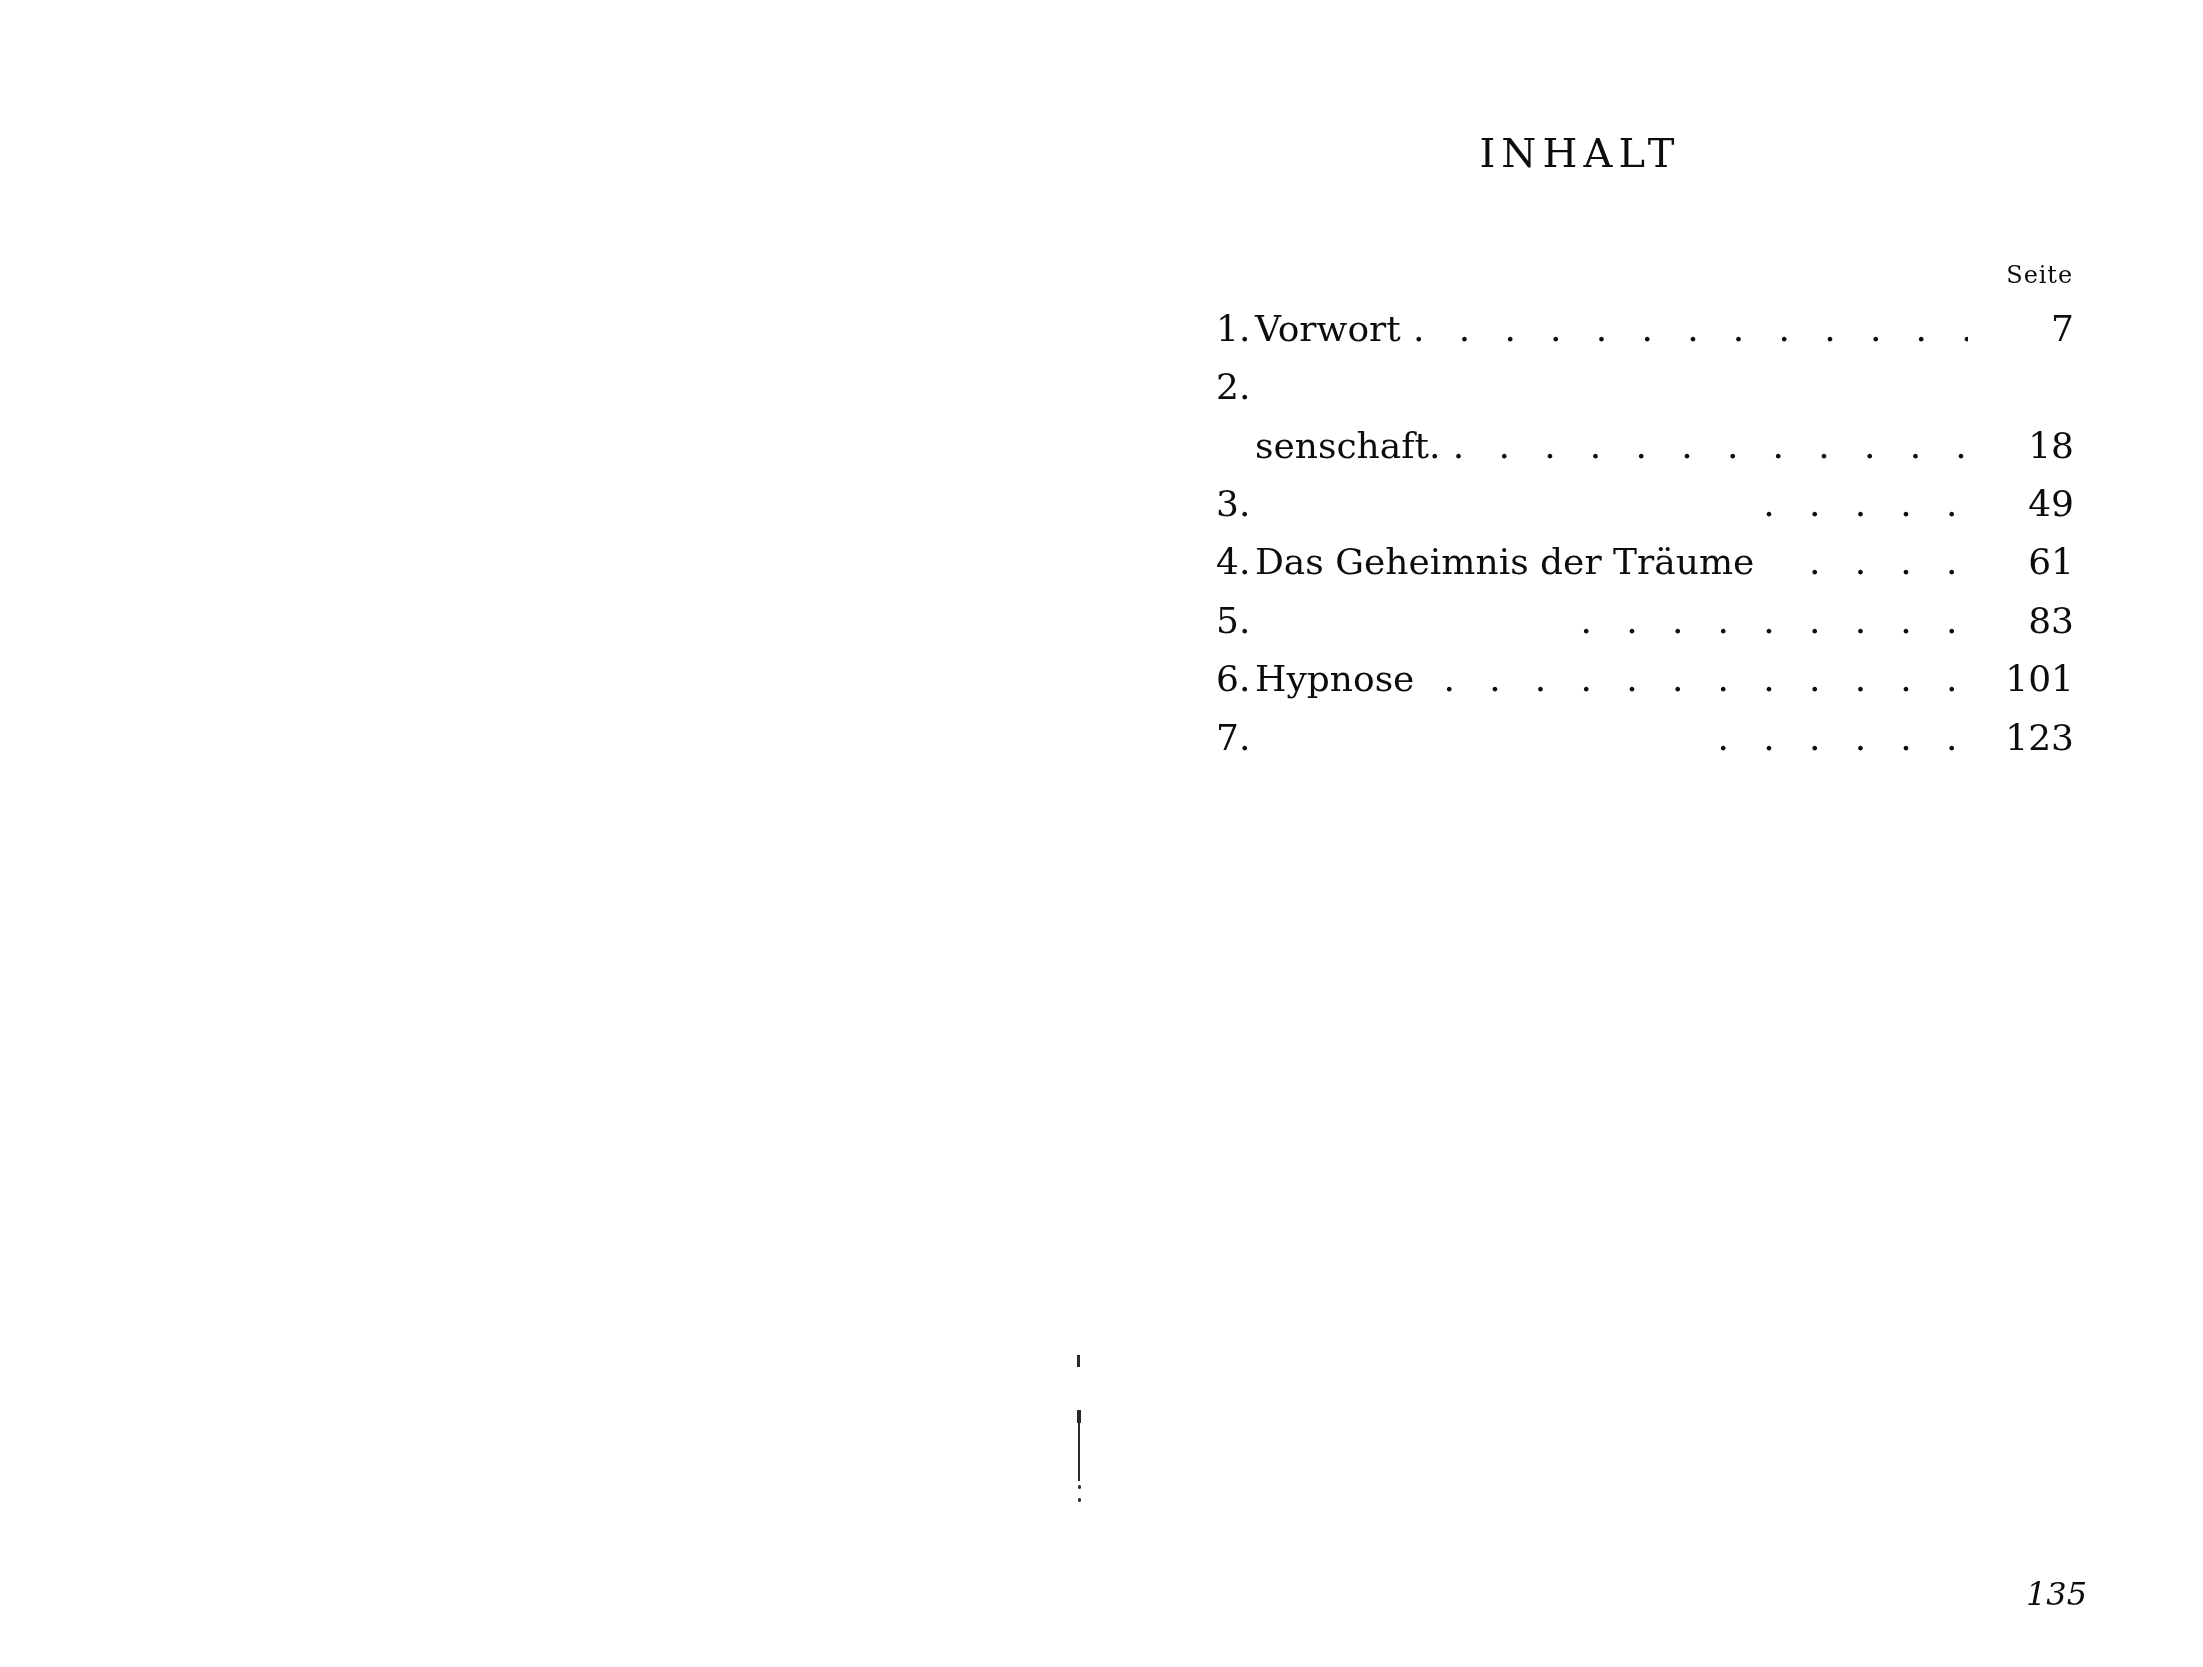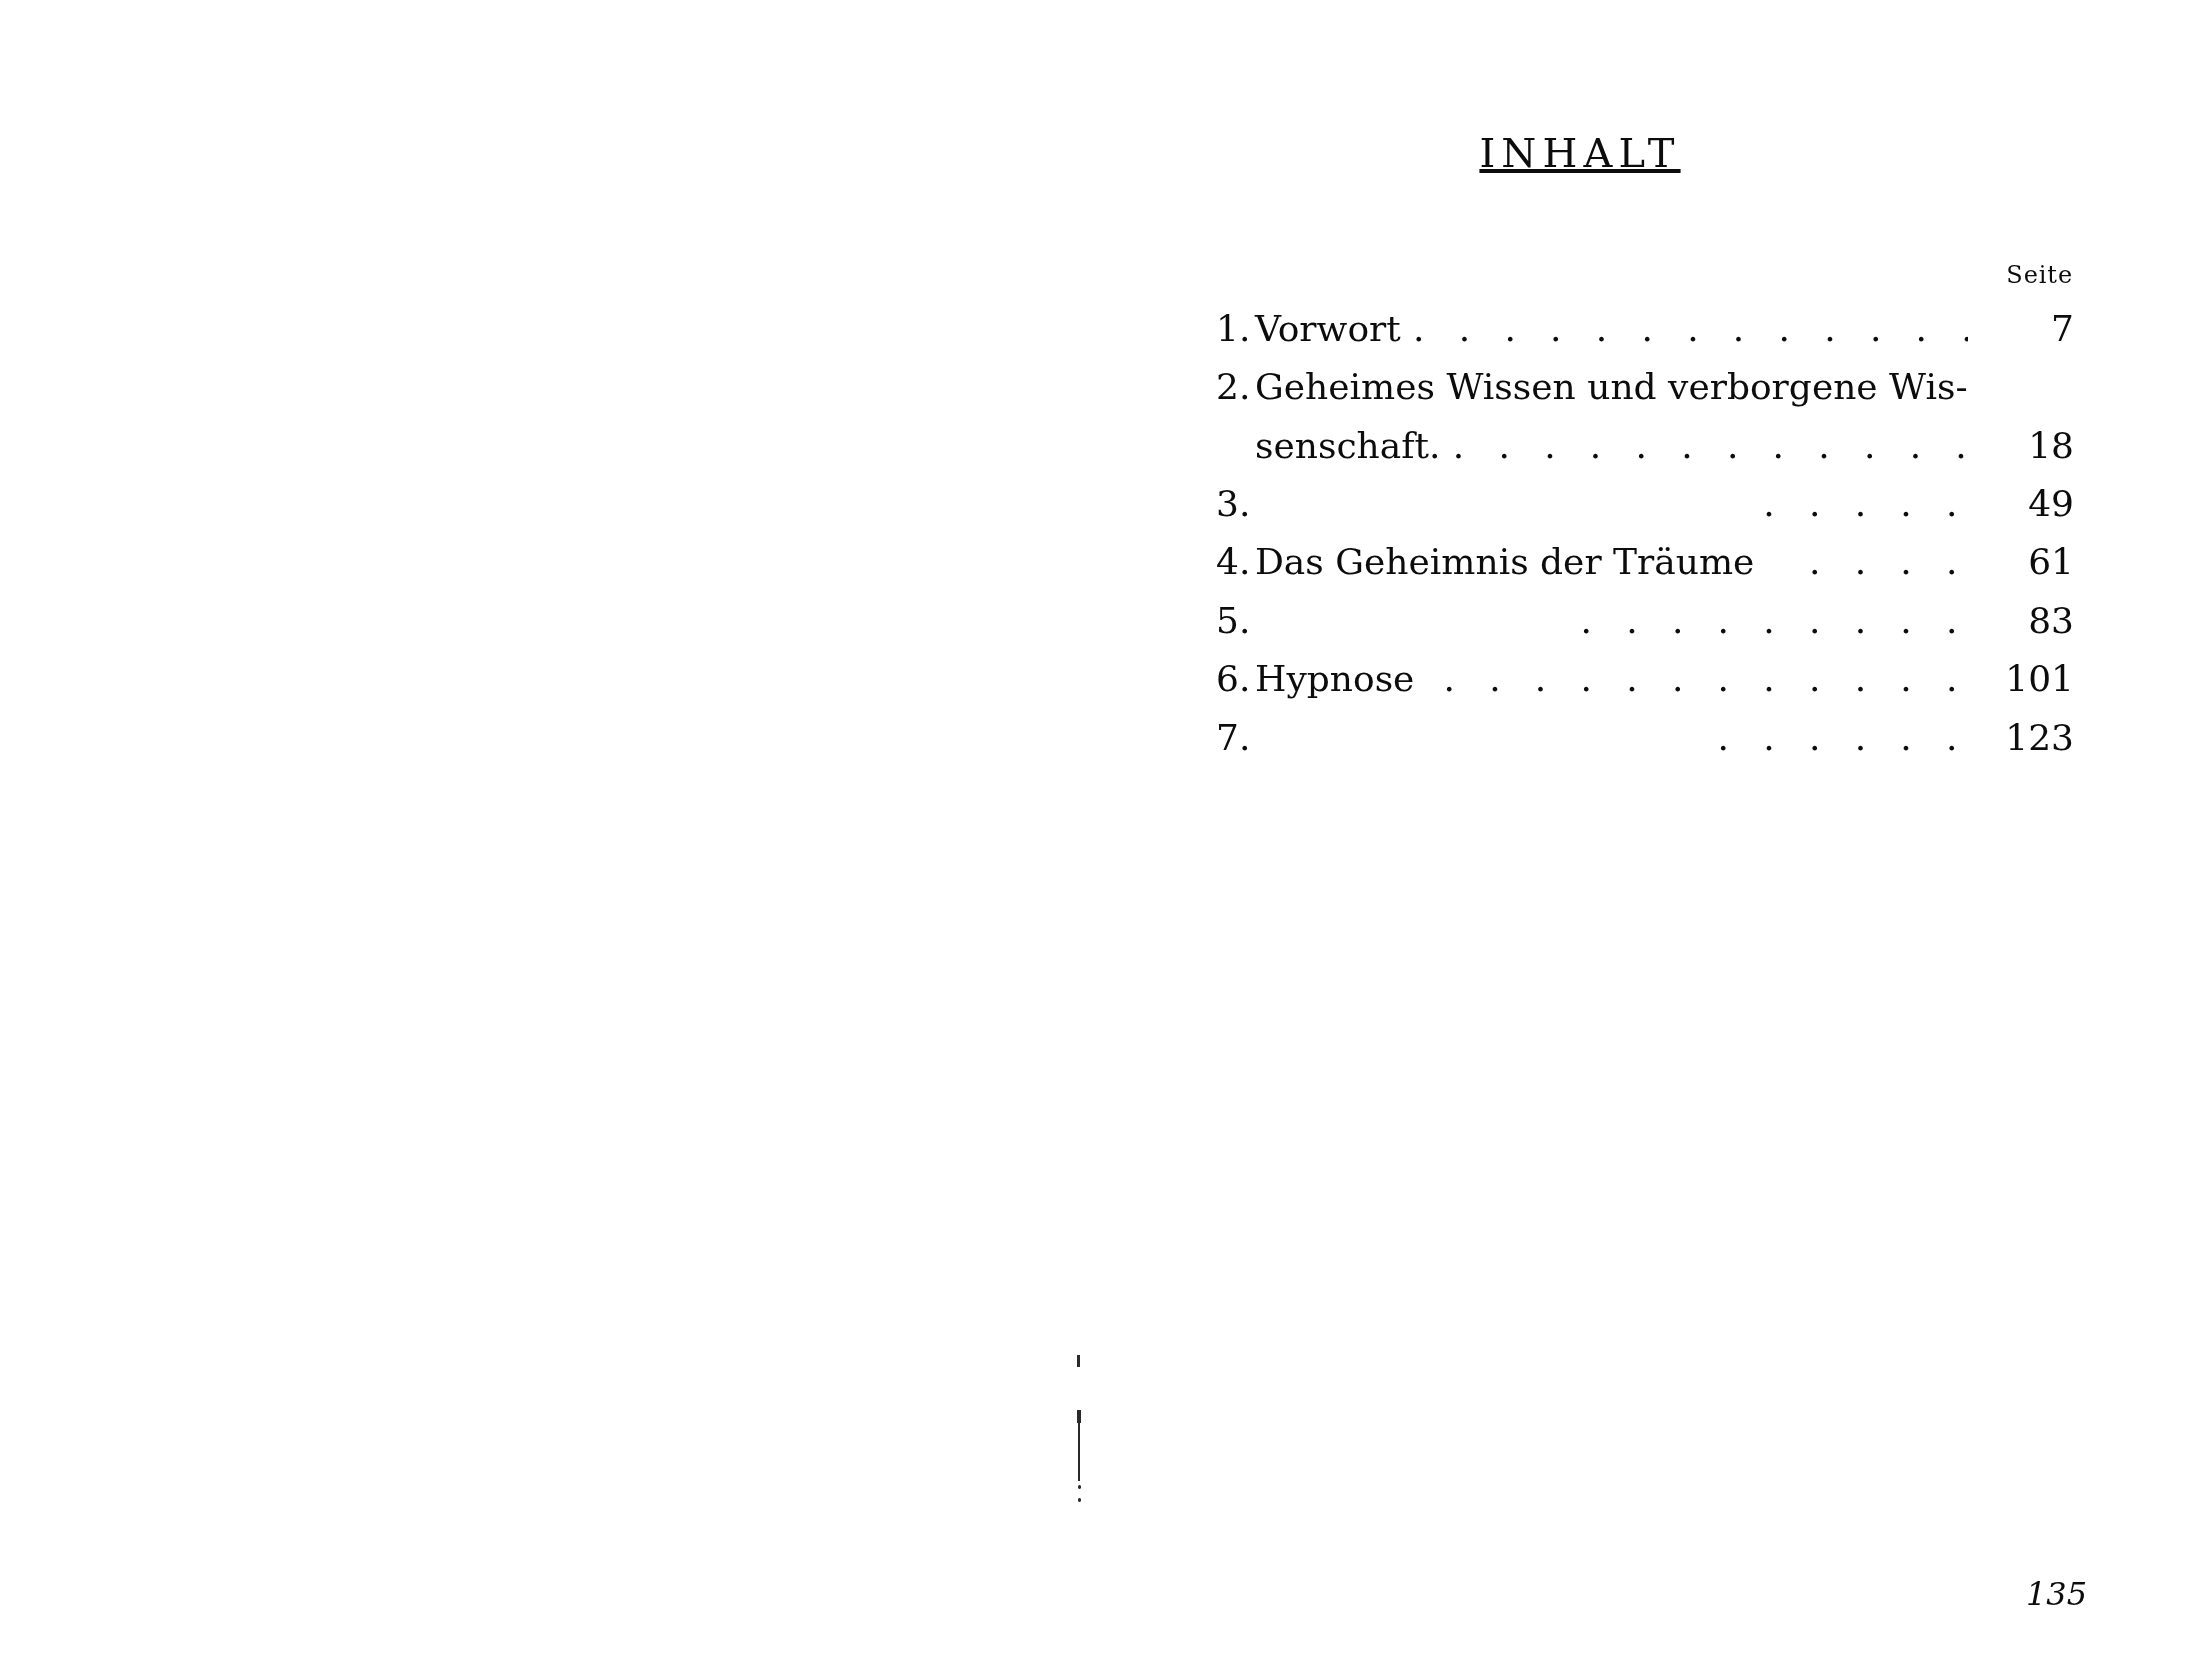--- a/index.html
+++ b/index.html
@@ -18,21 +18,20 @@
   }
   .doc-title {
     position: absolute;
     left: 1479px;
     top: 130px;
     width: 202px;
     text-align: center;
     font-size: 40px;
     letter-spacing: 6.1px;
     white-space: nowrap;
-    text-decoration: underline;
   }
   .seite-label {
     position: absolute;
     left: 1810px;
     top: 261px;
     width: 263px;
     text-align: right;
     font-size: 24px;
     letter-spacing: 0.9px;
   }
@@ -99,21 +98,20 @@
 
   <div class="toc-row" style="top:305px">
     <span class="num">1.</span>
     <span class="txt">Vorwort</span>
     <span class="leader">. . . . . . . . . . . . .</span>
     <span class="pg">7</span>
   </div>
 
   <div class="toc-row" style="top:363px">
     <span class="num">2.</span>
-    <span class="txt">Geheimes Wissen und verborgene Wis-</span>
     <span class="leader"></span>
     <span class="pg"></span>
   </div>
 
   <div class="toc-row" style="top:422px">
     <span class="num"></span>
     <span class="txt">senschaft.</span>
     <span class="leader">. . . . . . . . . . . .</span>
     <span class="pg">18</span>
   </div>

